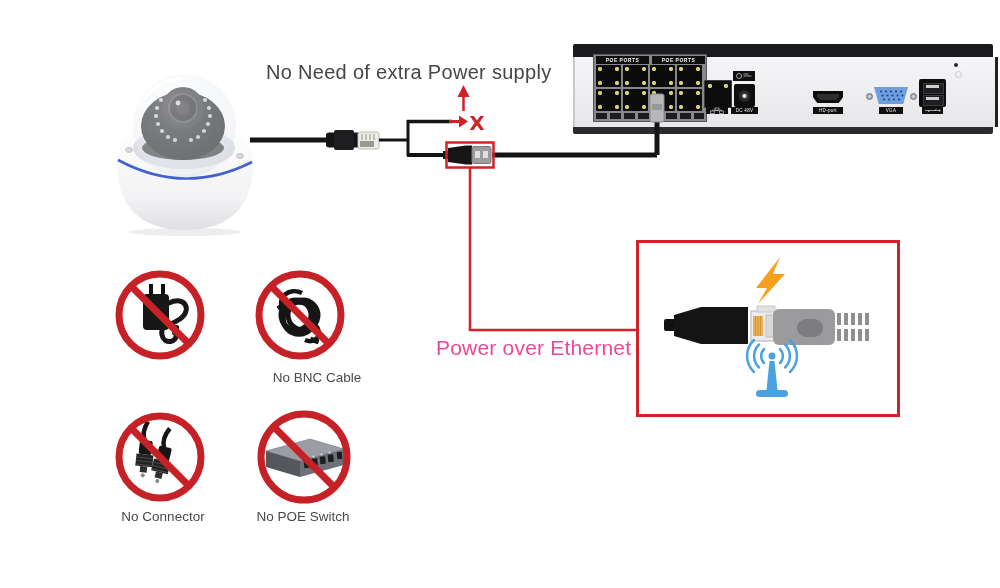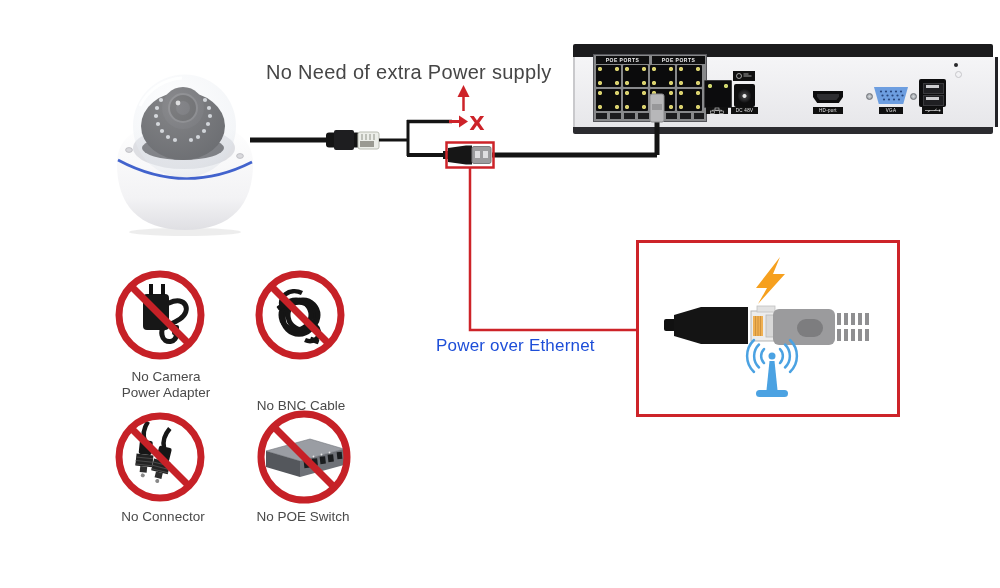--- a/index.html
+++ b/index.html
@@ -1,21 +1,21 @@
 <!DOCTYPE html>
 <html><head>
 <meta charset="utf-8">
 <style>
   html,body{margin:0;padding:0;background:#ffffff;}
   .canvas{position:relative;width:1000px;height:588px;background:#ffffff;overflow:hidden;
           font-family:"Liberation Sans", sans-serif;}
   .abs{position:absolute;}
   
   .headline{left:266px;top:61px;font-size:20px;color:#464646;letter-spacing:.3px;white-space:nowrap;}
-  .poe-caption{left:436px;top:336px;font-size:17px;color:#1d4ed8;letter-spacing:.2px;white-space:nowrap;}
+  .poe-caption{left:436px;top:336px;font-size:21px;color:#ec4899;letter-spacing:.2px;white-space:nowrap;}
   
   .wires{left:0;top:0;pointer-events:none;z-index:5;}
   
   .nvr{left:573px;top:42px;width:420px;height:92px;z-index:2;}
   .nvr-top{left:0;top:2px;width:420px;height:13px;background:#1b1b1d;border-radius:2px 2px 0 0;}
   .nvr-body{left:0;top:15px;width:420px;height:70px;background:linear-gradient(#f5f5f7,#e7e7ea);
             border-left:2px solid #c9c9cc;border-right:3px solid #222226;}
   .nvr-bottom{left:0;top:85px;width:420px;height:7px;background:#2b2b2f;border-radius:0 0 2px 2px;}
   .poe-block{left:20px;top:12px;width:112px;height:66px;background:#88898b;border:1px solid #55555a;}
   .poe-hdr{top:1px;width:53px;height:8px;background:#0f0f10;color:#f2f2f2;font-size:5px;
@@ -281,36 +281,35 @@
 
   <svg class="abs" style="left:112px;top:267px;" width="96" height="96" viewBox="0 0 96 96">
     <rect x="31" y="27" width="26" height="36" rx="4" fill="#171717"></rect>
     <rect x="37" y="17" width="4" height="11" fill="#101010"></rect>
     <rect x="49" y="17" width="4" height="11" fill="#101010"></rect>
     <path d="M57 36 C74 28 80 44 68 52 C56 60 48 58 50 68 C52 78 66 76 64 66" stroke="#171717" stroke-width="5" fill="none" stroke-linecap="round"></path>
     <rect x="60" y="58" width="7" height="10" rx="2" fill="#171717"></rect>
     <circle cx="48" cy="48" r="41" fill="none" stroke="#c62127" stroke-width="7"></circle>
     <line x1="19.5" y1="19.5" x2="76.5" y2="76.5" stroke="#c62127" stroke-width="7"></line>
   </svg>
-  <div class="abs pro-label" style="left:111px;top:369px;width:110px;">No Camera Power Adapter</div>
 
   <svg class="abs" style="left:252px;top:267px;" width="96" height="96" viewBox="0 0 96 96">
     <g stroke="#151515" fill="none">
       <circle cx="47" cy="51" r="16" stroke-width="5.5"></circle>
       <circle cx="51" cy="48" r="15" stroke-width="5"></circle>
       <circle cx="44" cy="48" r="15" stroke-width="5"></circle>
       <path d="M31 42 C24 30 38 20 50 26" stroke-width="4.5"></path>
       <path d="M63 58 C72 66 64 78 53 73" stroke-width="4.5"></path>
     </g>
     <rect x="25" y="37" width="8" height="5" rx="1" fill="#151515" transform="rotate(-35 29 39.5)"></rect>
     <rect x="58" y="71" width="9" height="5" rx="1" fill="#151515" transform="rotate(20 62.5 73.5)"></rect>
     <circle cx="48" cy="48" r="41" fill="none" stroke="#c62127" stroke-width="7"></circle>
     <line x1="19.5" y1="19.5" x2="76.5" y2="76.5" stroke="#c62127" stroke-width="7"></line>
   </svg>
-  <div class="abs pro-label" style="left:231px;top:370px;width:140px;margin-top:28px;">No BNC Cable</div>
+  <div class="abs pro-label" style="left:247px;top:370px;width:140px;">No BNC Cable</div>
 
   <svg class="abs" style="left:112px;top:409px;" width="96" height="96" viewBox="0 0 96 96">
     <g transform="translate(30,12) rotate(6)">
       <path d="M6 0 C2 8 2 14 5 20" stroke="#161616" stroke-width="4.5" fill="none"></path>
       <rect x="0" y="19" width="13" height="14" rx="2" fill="#161616"></rect>
       <rect x="-2" y="33" width="17" height="12" fill="#222222"></rect>
       <path d="M-2 36.5 h17 M-2 40 h17 M-2 43.5 h17" stroke="#4a4a4a" stroke-width="1"></path>
       <rect x="3" y="45" width="7" height="6" fill="#2e2e2e"></rect>
       <circle cx="6.5" cy="54" r="2" fill="#888888"></circle>
     </g>

